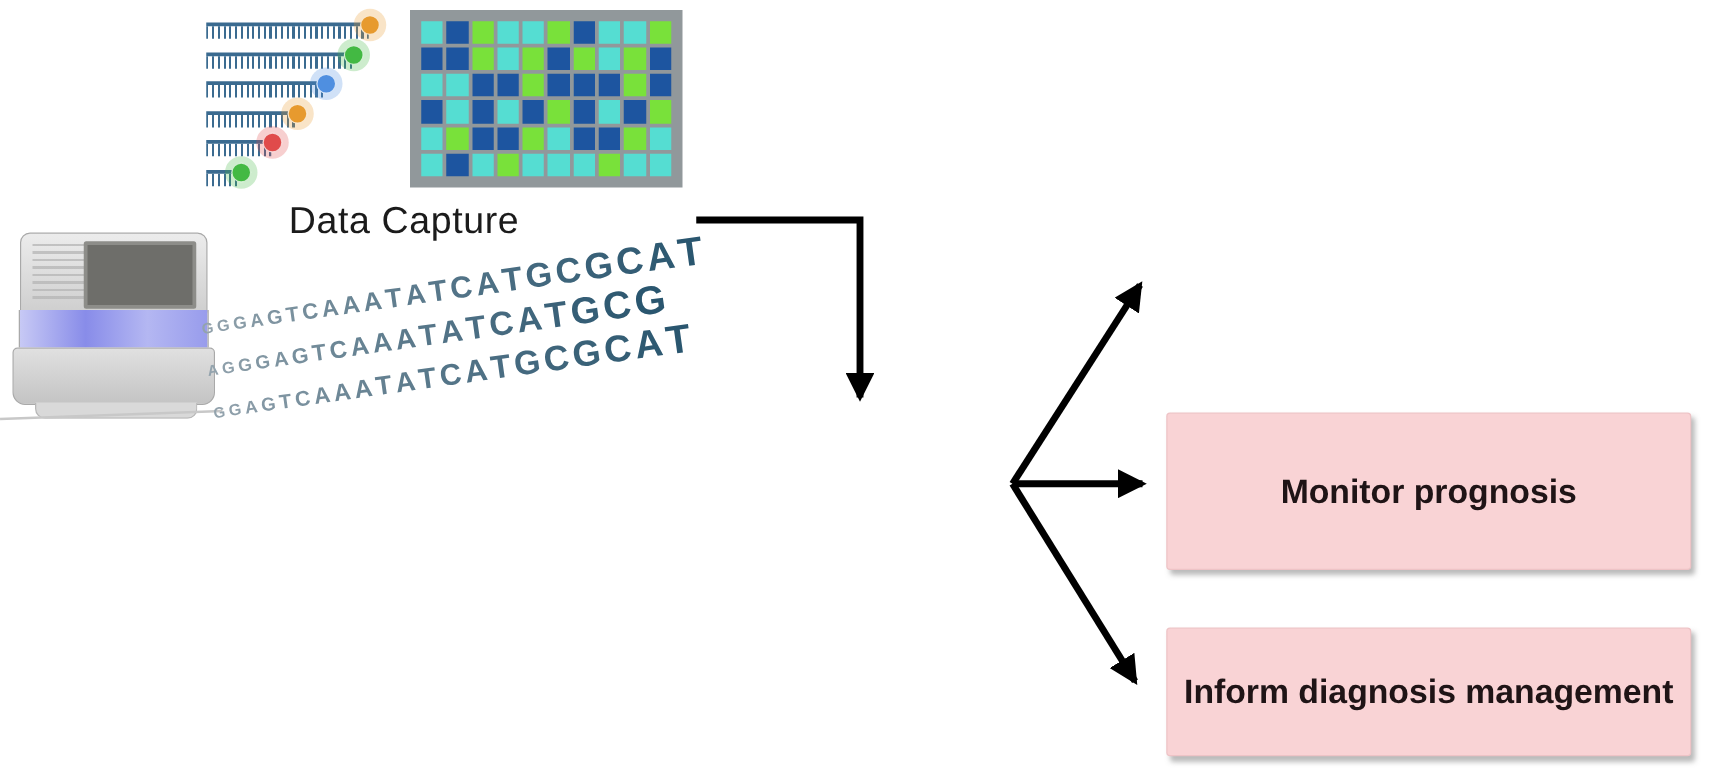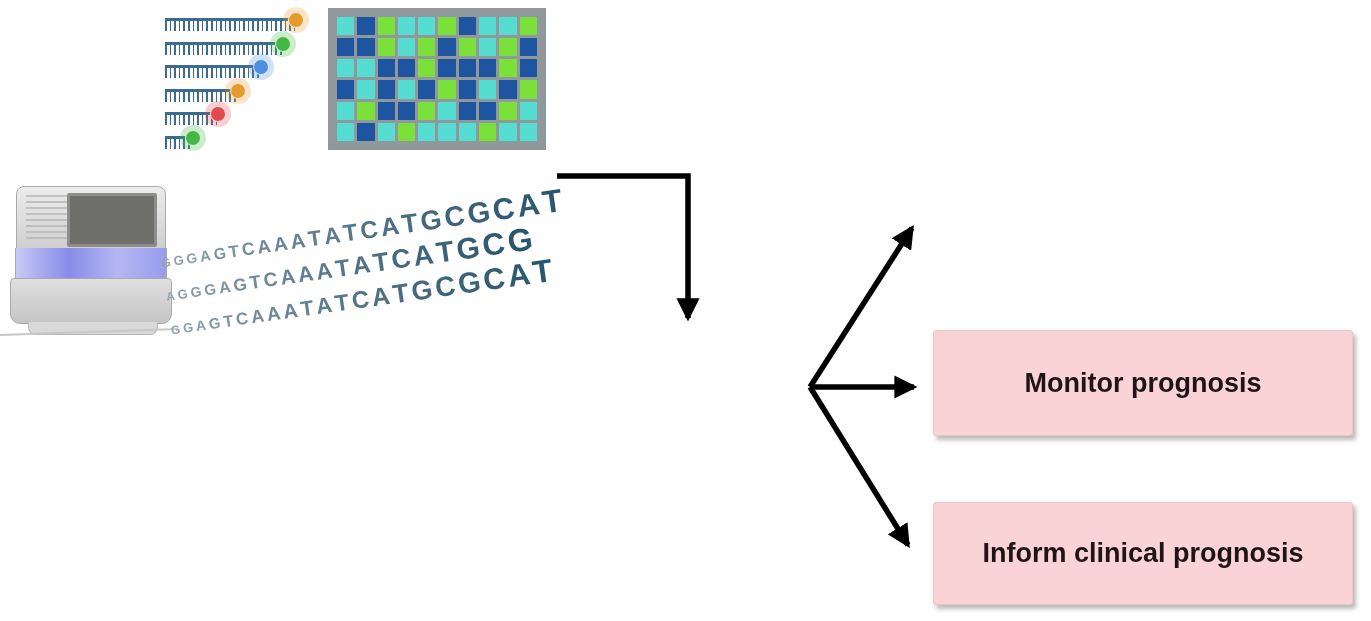--- a/index.html
+++ b/index.html
@@ -52,21 +52,21 @@
   
   .flow-box{position:absolute;display:flex;align-items:center;justify-content:center;
     text-align:center;font-weight:700;border-radius:3px;box-sizing:border-box;}
   .action-box{left:560px;top:339px;width:237px;height:93px;font-size:26px;
     background:var(--fill-action,#cfe9f8);border:1px solid var(--border-action,#b5d7ea);
     box-shadow:3px 4px 4px rgba(110,110,110,.55);color:#101010;}
   .outcome-box{left:933px;width:420px;font-size:27px;
     background:var(--fill-outcome,#f9d3d5);border:1px solid var(--border-outcome,#eec3c6);
     box-shadow:3px 4px 4px rgba(120,120,120,.5);color:var(--boxtext,#1f1416);}
   .outcome-0{top:160px;height:100px;}
-  .outcome-1{top:330px;height:106px;}
+  .outcome-1{top:330px;height:126px;}
   .outcome-2{top:502px;height:103px;}
 </style>
 </head>
 <body>
 
 <div class="canvas">
 
   <div class="reads">
       <div class="read" style="top: 8px; width: 130px;">
         <span class="read-dot" style="background: rgb(231, 154, 46); box-shadow: rgba(231, 154, 46, 0.267) 0px 0px 0px 5px; left: 123px;"></span>
@@ -146,20 +146,21 @@
         <div class="ma-cell" style="background: rgb(121, 225, 58);"></div>
         <div class="ma-cell" style="background: rgb(85, 221, 210);"></div>
         <div class="ma-cell" style="background: rgb(85, 221, 210);"></div>
         <div class="ma-cell" style="background: rgb(85, 221, 210);"></div>
         <div class="ma-cell" style="background: rgb(121, 225, 58);"></div>
         <div class="ma-cell" style="background: rgb(85, 221, 210);"></div>
         <div class="ma-cell" style="background: rgb(85, 221, 210);"></div>
       </div>
   </div>
 
+  <div class="dc-label">Data Capture</div>
 
   <div class="machine">
     <div class="m-top">
       <div class="m-vents"></div>
       <div class="m-screen"></div>
     </div>
     <div class="m-band"></div>
     <div class="m-base"></div>
     <div class="m-foot"></div>
   </div>
@@ -249,16 +250,16 @@
       <path d="M810 387 L914 387" marker-end="url(#ah)"></path>
       <path d="M810 387 L908 545" marker-end="url(#ah)"></path>
     </g>
   </svg>
 
 
   <div class="flow-box outcome-box outcome-1">
     <span>Monitor prognosis</span>
   </div>
   <div class="flow-box outcome-box outcome-2">
-    <span>Inform clinical prognosis</span>
+    <span>Inform diagnosis management</span>
   </div>
 
 </div>
 
 </body></html>

